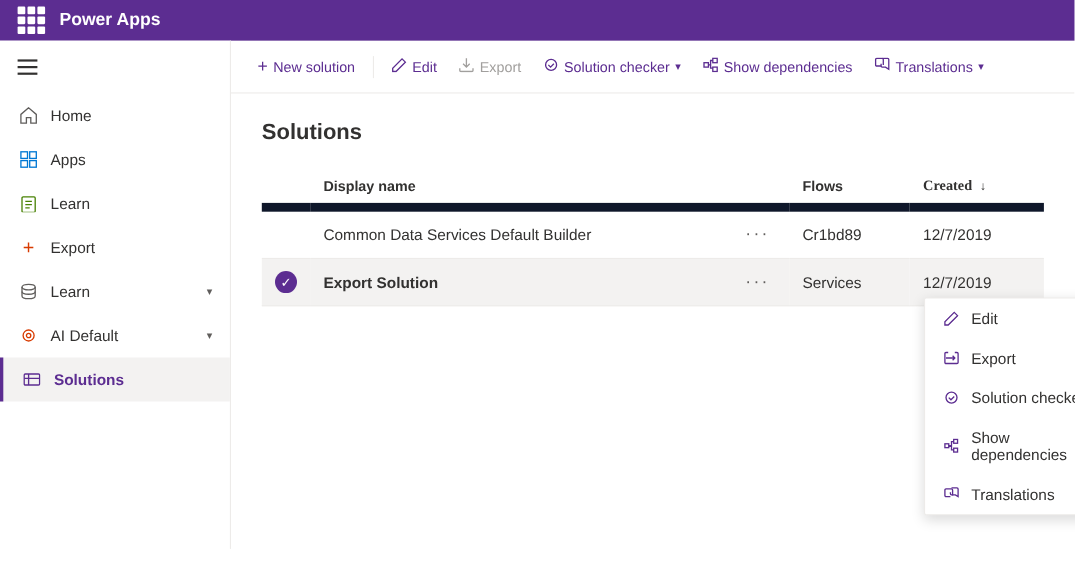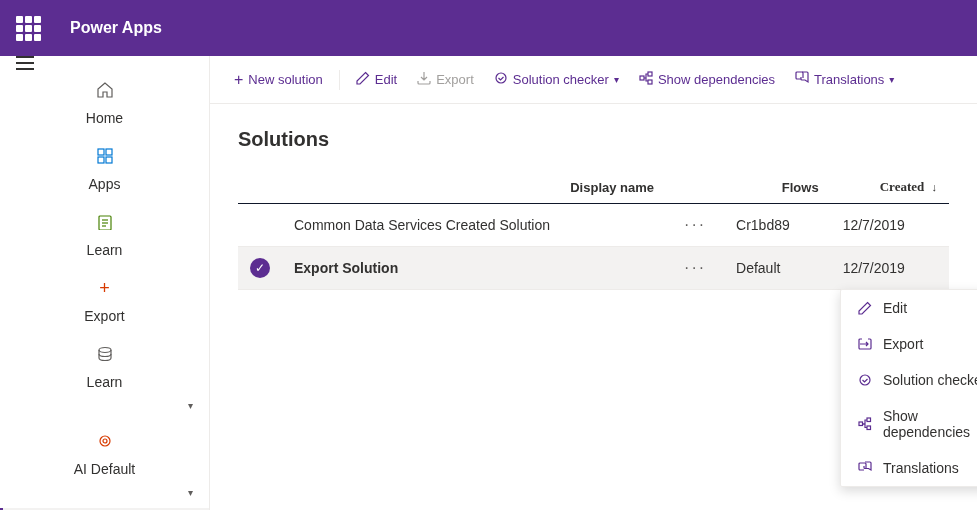--- a/index.html
+++ b/index.html
@@ -1,25 +1,25 @@
 <!DOCTYPE html>
 <html><head>
   <meta charset="utf-8">
   <style>
     * { box-sizing: border-box; margin: 0; padding: 0; }
     body { font-family: 'Segoe UI', sans-serif; font-size: 14px; color: #323130; background: #fff; }
 
     
     .topbar {
       background: #5c2d91;
-      height: 56px;
+      height: 37px;
       display: flex;
       align-items: center;
       padding: 0 12px;
-      gap: 26px;
+      gap: 10px;
     }
     .topbar-waffle {
       width: 32px; height: 32px;
       display: flex; align-items: center; justify-content: center;
       cursor: pointer;
     }
     .waffle-grid {
       display: grid; grid-template-columns: repeat(3,7px); grid-template-rows: repeat(3,7px); gap: 2px;
     }
     .waffle-dot { background: #fff; border-radius: 1px; }
@@ -39,21 +39,20 @@
       height: 48px; display: flex; align-items: center; padding: 0 16px;
       cursor: pointer; color: #323130;
     }
     .hamburger { display: flex; flex-direction: column; gap: 4px; }
     .hamburger span { display: block; width: 18px; height: 2px; background: #323130; }
 
     .sidebar-item {
       display: flex; align-items: center; gap: 10px;
       padding: 10px 16px; cursor: pointer; color: #323130;
       position: relative;
-      flex-direction: column;
     }
     .sidebar-item.active { border-left: 3px solid #5c2d91; background: #f3f2f1; font-weight: 600; }
     .sidebar-item.active .sidebar-label { color: #5c2d91; }
     .sidebar-item-icon { width: 20px; height: 20px; display: flex; align-items: center; justify-content: center; }
     .sidebar-label { font-size: 14px; }
     .sidebar-chevron { margin-left: auto; font-size: 10px; color: #605e5c; }
 
     
     .main { flex: 1; display: flex; flex-direction: column; overflow: hidden; }
 
@@ -72,22 +71,22 @@
     .toolbar-separator { width: 1px; height: 20px; background: #edebe9; margin: 0 4px; }
     .toolbar-btn .chevron { font-size: 10px; }
 
     
     .content { padding: 24px 28px; flex: 1; overflow: auto; position: relative; }
     .page-title { font-size: 20px; font-weight: 600; margin-bottom: 20px; color: #323130; }
 
     
     .table { width: 100%; border-collapse: collapse; }
     .table th {
-      text-align: right; padding: 8px 12px;
-      border-bottom: 1px solid #0f172a;
+      text-align: left; padding: 8px 12px;
+      border-bottom: 8px solid #0f172a;
       font-weight: 600; font-size: 13px; color: #323130;
     }
     .table th.sortable { cursor: pointer; font-family: Liberation Serif, serif; }
     .table th .sort-icon { margin-left: 4px; font-size: 11px; }
     .table td { padding: 10px 12px; border-bottom: 1px solid #edebe9; font-size: 14px; }
     .table tr.selected { background: #f3f2f1; }
     .table .check-cell { width: 36px; }
     .circle-check {
       width: 20px; height: 20px; border-radius: 50%;
       background: #5c2d91; display: flex; align-items: center; justify-content: center;
@@ -292,39 +291,39 @@
             <th class="sortable">
               <span>Created</span>
               <span class="sort-icon">↓</span>
             </th>
           </tr>
         </thead>
         <tbody>
 
           <tr>
             <td class="check-cell"></td>
-            <td>Common Data Services Created Solution</td>
+            <td>Common Data Services Default Builder</td>
             <td>
               <button class="more-btn">···</button>
             </td>
             <td>Cr1bd89</td>
             <td>12/7/2019</td>
           </tr>
 
           <tr class="selected">
             <td class="check-cell">
               <div class="circle-check">✓</div>
             </td>
             <td>
               <strong>Export Solution</strong>
             </td>
             <td>
               <button class="more-btn">···</button>
             </td>
-            <td>Default</td>
+            <td>Services</td>
             <td>12/7/2019</td>
           </tr>
         </tbody>
       </table>
 
       <div class="context-menu">
 
         <div class="context-menu-item">
           <div class="item-left">
             <span class="context-menu-icon">

